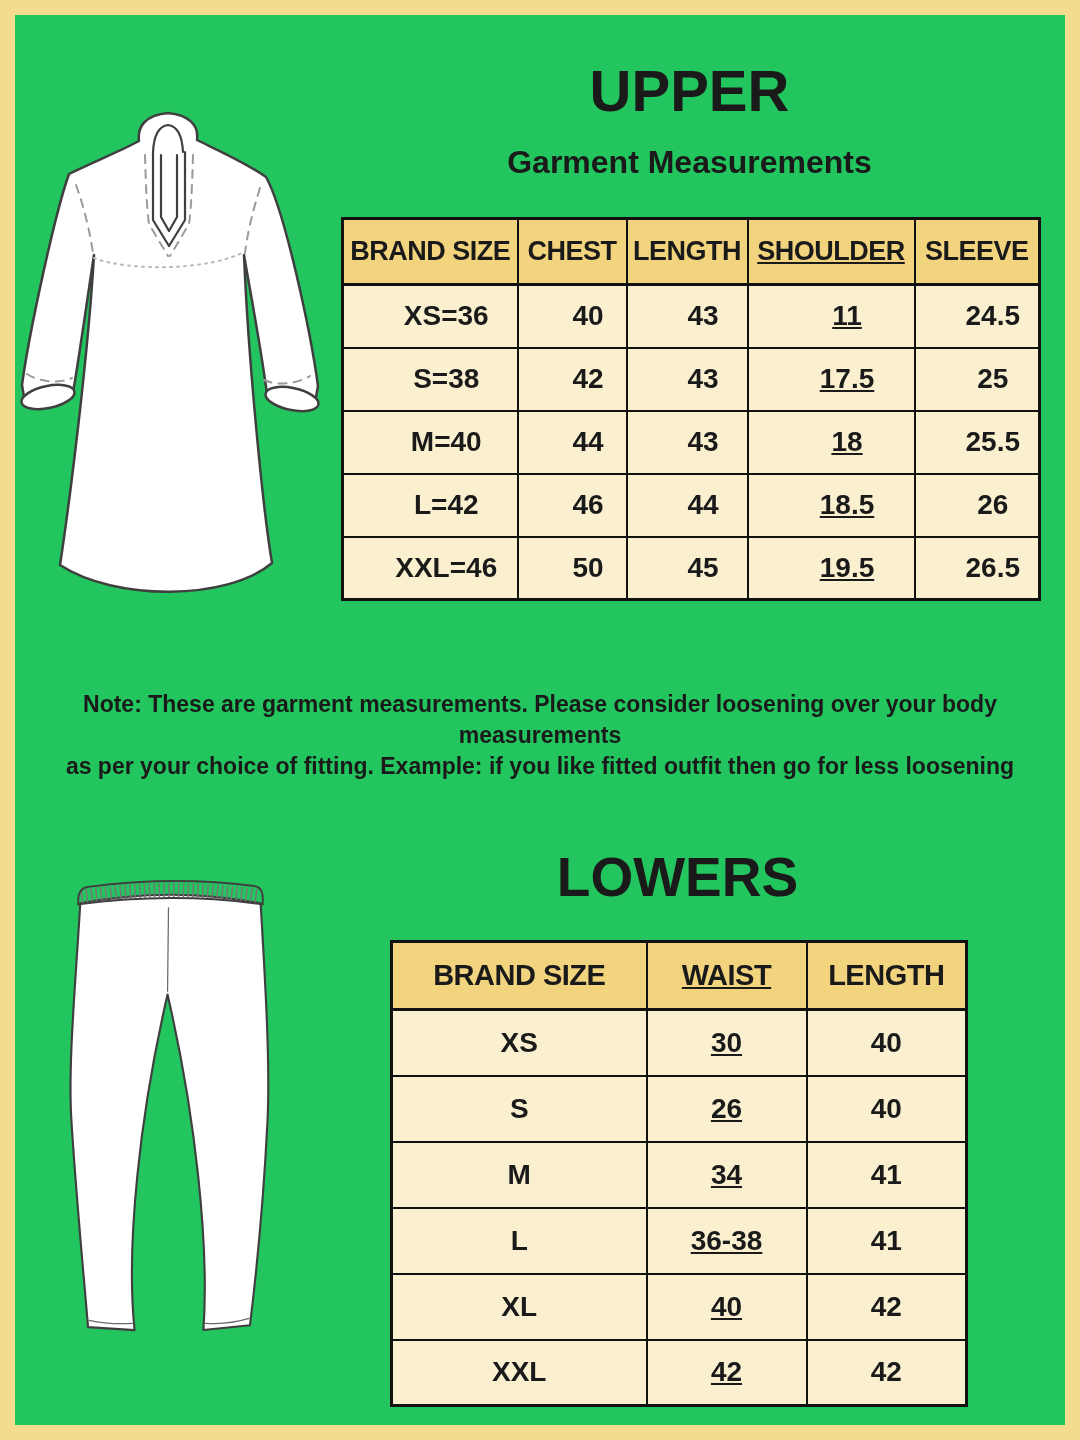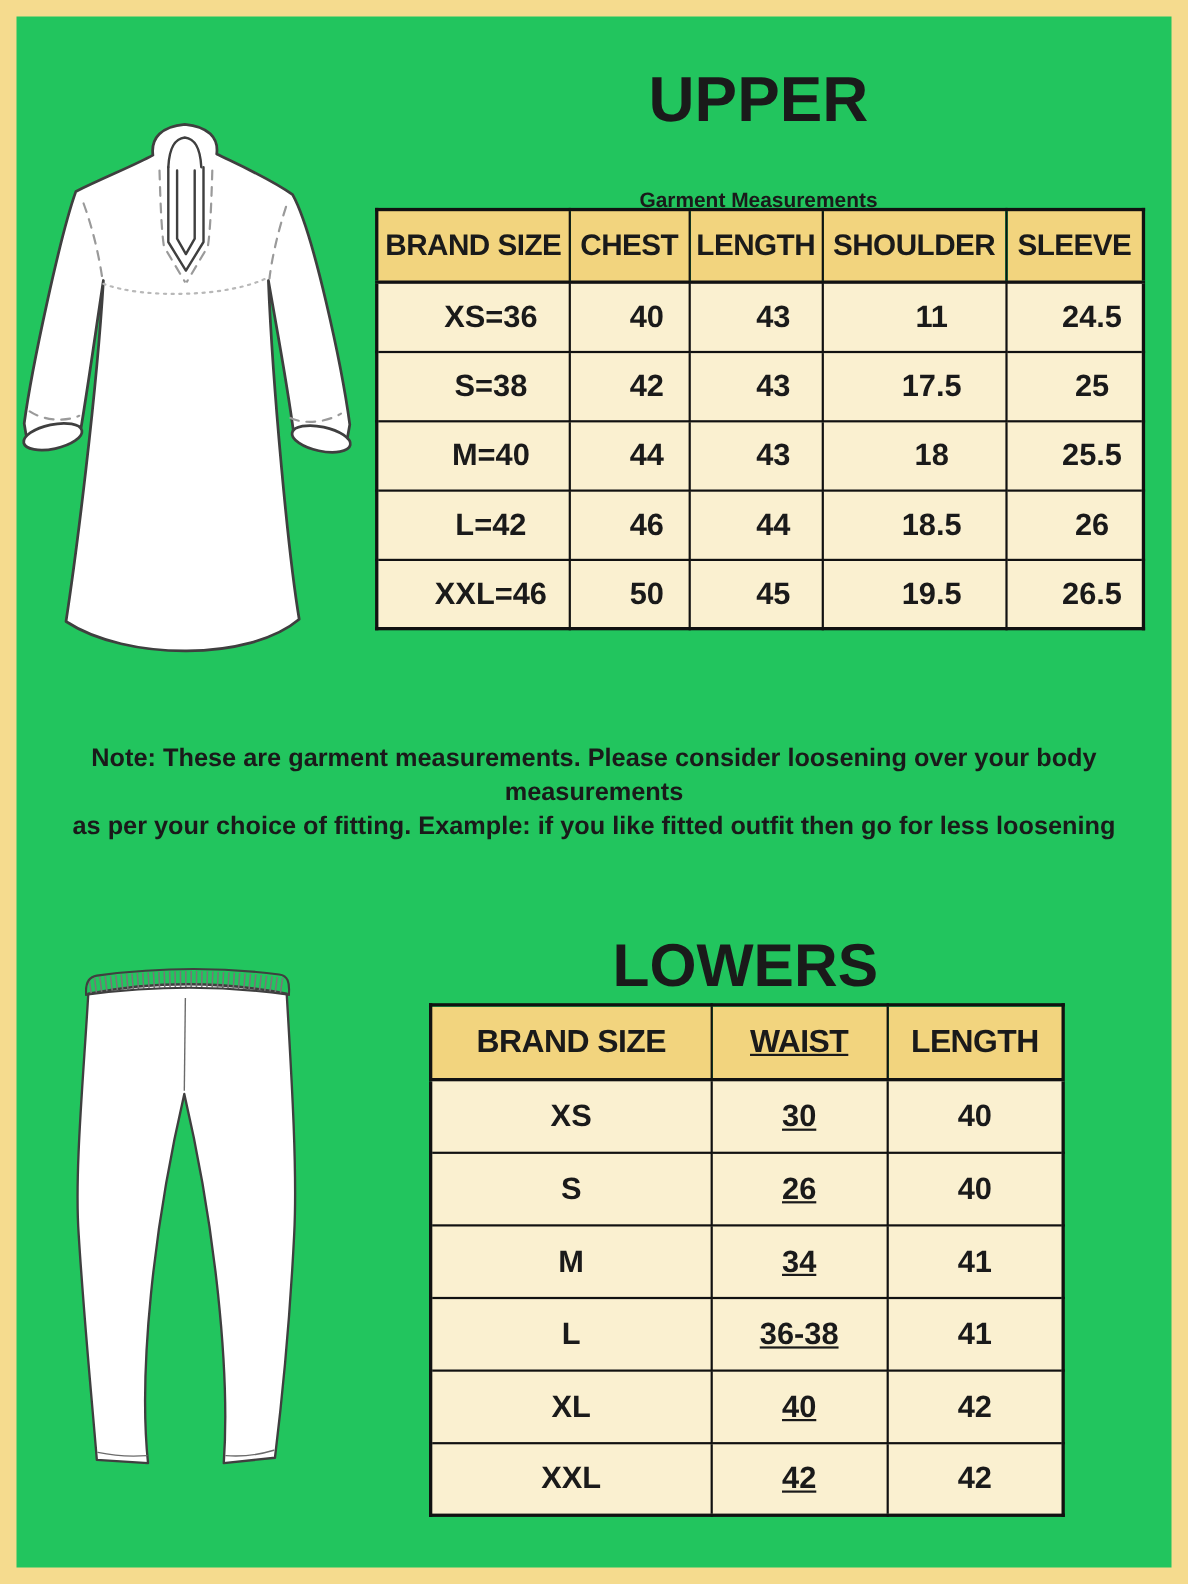--- a/index.html
+++ b/index.html
@@ -30,39 +30,39 @@
   }
   .title{
     position:absolute;
     text-align:center;
     font-weight:bold;
     color:var(--text_black);
     letter-spacing:0px;
     line-height:1;
   }
   #upper-title{left:341px;top:62px;width:697px;font-size:58px;}
-  #upper-subtitle{left:341px;top:146px;width:697px;font-size:19px;margin-top:27px;}
+  #upper-subtitle{left:341px;top:146px;width:697px;font-size:32px;}
   #lowers-title{left:390px;top:838px;width:575px;font-size:55px;margin-top:12px;}
   .note{
     position:absolute;
-    left:50px;top:673px;width:980px;
+    left:50px;top:689px;width:980px;
     text-align:center;
     font-size:23px;
     font-weight:bold;
     color:var(--text_black);
     line-height:31px;
   }
   table{
     position:absolute;
     border-collapse:collapse;
     table-layout:fixed;
     font-weight:bold;
     color:var(--text_black);
   }
-  table, th, td{border:2px solid var(--line_black);}
+  table, th, td{border:2px solid var(--line_black);margin-top:28px;}
   table{border-width:3px;}
   thead tr{border-bottom:3px solid var(--line_black);}
   th{
     background:var(--header_gold);
     font-size:27px;
     letter-spacing:-0.5px;
     text-align:center;
     white-space:nowrap;
     overflow:hidden;
   }
@@ -71,21 +71,21 @@
     font-size:28px;
     text-align:center;
     white-space:nowrap;
   }
   #upper-table{left:341px;top:189px;width:697px;}
   #upper-table th{height:66px;}
   #upper-table td{height:63px;padding-left:32px;}
   #upper-table th:nth-child(1),#upper-table td:nth-child(1){width:175px;}
   #upper-table th:nth-child(2),#upper-table td:nth-child(2){width:109px;}
   #upper-table th:nth-child(3),#upper-table td:nth-child(3){width:121px;}
-  #upper-table th:nth-child(4),#upper-table td:nth-child(4){width:167px;}
+  #upper-table th:nth-child(4),#upper-table td:nth-child(4){width:167px;text-decoration:underline;}
   #upper-table th:nth-child(5),#upper-table td:nth-child(5){width:125px;}
   #lowers-table{left:390px;top:912px;width:575px;}
   #lowers-table th{height:68px;font-size:29px;}
   #lowers-table td{height:66px;}
   #lowers-table th:nth-child(1),#lowers-table td:nth-child(1){width:255px;}
   #lowers-table th:nth-child(2),#lowers-table td:nth-child(2){width:160px;text-decoration:underline;}
   #lowers-table th:nth-child(3),#lowers-table td:nth-child(3){width:160px;}
   .illus{position:absolute;}
   #kurta-illus{left:15px;top:98px;}
   #pants-illus{left:25px;top:862px;}

